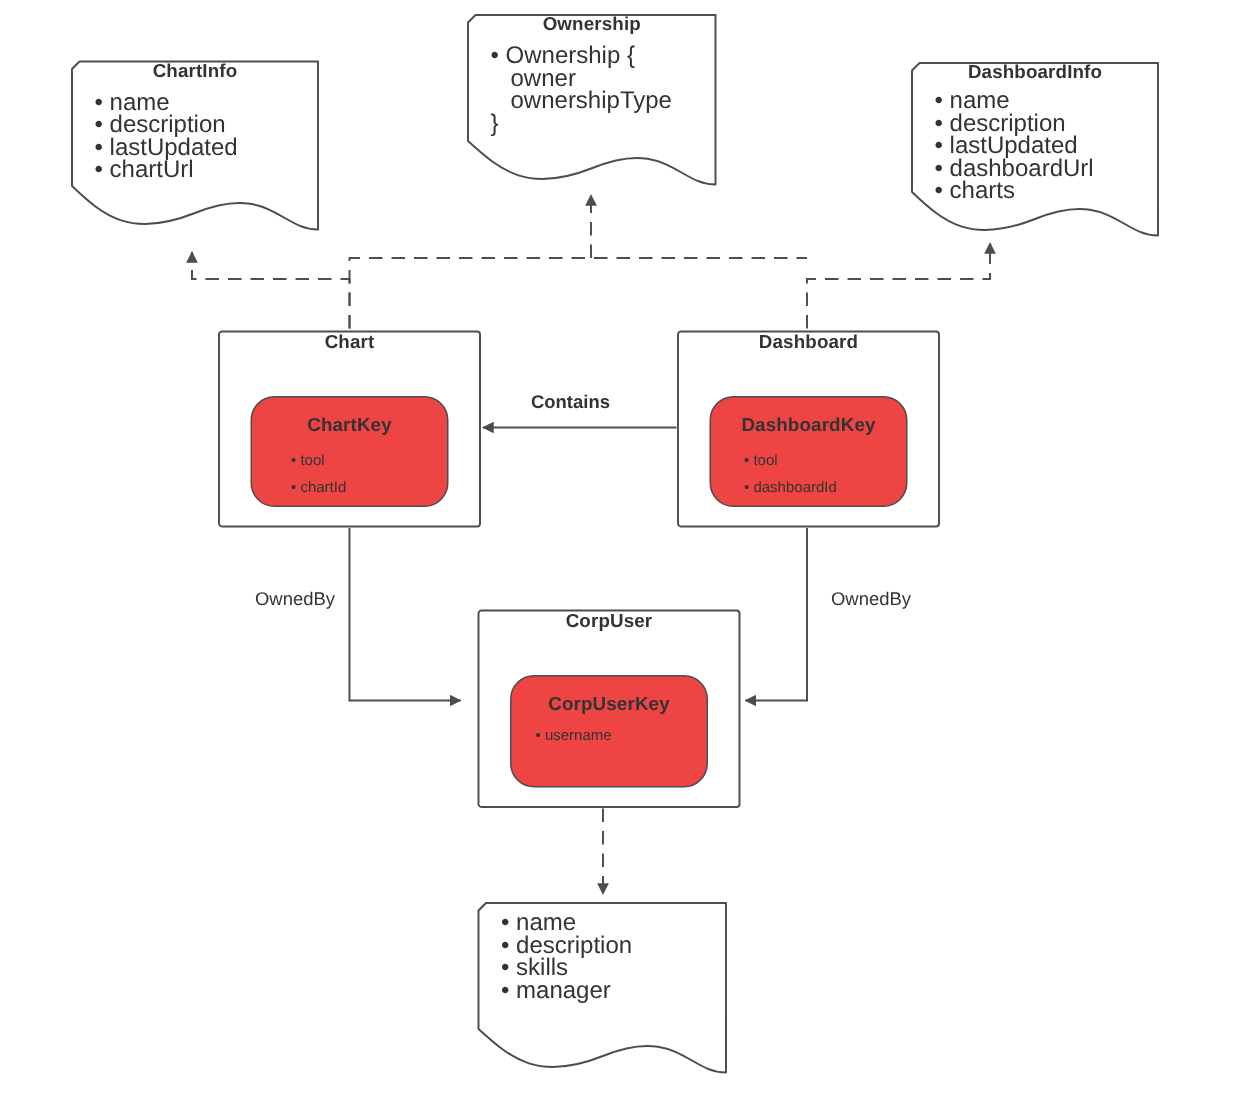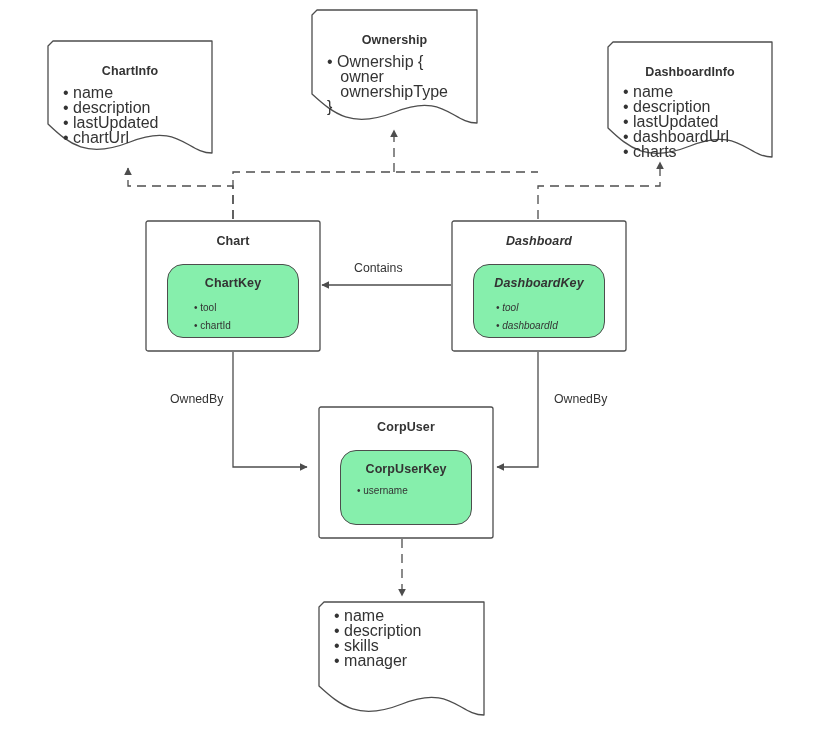--- a/index.html
+++ b/index.html
@@ -42,22 +42,22 @@
     height: 100%;
     box-sizing: border-box;
   }
   .node-title {
     text-align: center;
     font-weight: bold;
     font-size: 12.5px;
     color: #333333;
     letter-spacing: 0.1px;
   }
-  .doc-title { padding-top: 24px; }
-  .entity-title { padding-top: 14px; }
+  .doc-title { padding-top: 0; }
+  .entity-title { padding-top: 1px; }
   .key-title { padding-top: 11px; }
   .field-list {
     list-style: none;
     margin: 0;
     padding: 0;
     font-size: 16px;
     color: #333333;
     line-height: 14.9px;
   }
   .doc-fields {
@@ -77,21 +77,21 @@
     margin-top: 9px;
     margin-left: 26px;
     line-height: 17.5px;
     font-size: 10px;
   }
   .keybox {
     position: absolute;
     box-sizing: border-box;
     border: 1.3px solid #4d4d4d;
     border-radius: 16px;
-    background: #86efac;
+    background: #ef4444;
   }
   .edge-label {
     position: absolute;
     font-size: 12.3px;
     color: #333333;
     white-space: nowrap;
   }
 </style>
 </head>
 <body>
@@ -128,21 +128,21 @@
 
     <g>
       <path d="M 538 352 L 538 467 L 497 467" fill="none" stroke="#4d4d4d" stroke-width="1.3" marker-end="url(#arrow)"></path>
     </g>
 
     <g>
       <path d="M 402 539 L 402 596" fill="none" stroke="#4d4d4d" stroke-width="1.3" stroke-dasharray="9 6" marker-end="url(#arrow)"></path>
     </g>
   </svg>
 
-  <div class="edge-label" style="left:354px; top:261px;">Contains</div>
+  <div class="edge-label" style="left:354px; top:261px;font-weight:bold;">Contains</div>
   <div class="edge-label" style="left:170px; top:392px;">OwnedBy</div>
   <div class="edge-label" style="left:554px; top:392px;">OwnedBy</div>
 
   <div class="node" style="left:47px; top:40px; width:166px; height:125px;">
     <svg class="node-svg" width="166" height="125" viewBox="0 0 166 125">
       <path d="M 6 1 L 165 1 L 165 113
                C 140 113 132 82 83 102
                C 40 119 22 104 1 84
                L 1 6 Z" fill="#ffffff" stroke="#4d4d4d" stroke-width="1.3" stroke-linejoin="round"></path>
     </svg>
@@ -220,21 +220,21 @@
       <div class="keybox" style="left:22px; top:44px; width:132px; height:74px;">
         <div class="node-title key-title">ChartKey</div>
         <ul class="field-list keybox-fields">
           <li class="field-item">tool</li>
           <li class="field-item">chartId</li>
         </ul>
       </div>
     </div>
   </div>
 
-  <div class="node" style="left:451px; top:220px; width:176px; height:132px;font-style:italic;">
+  <div class="node" style="left:451px; top:220px; width:176px; height:132px;">
     <svg class="node-svg" width="176" height="132" viewBox="0 0 176 132">
       <rect x="1" y="1" width="174" height="130" rx="2" ry="2" fill="#ffffff" stroke="#4d4d4d" stroke-width="1.3"></rect>
     </svg>
     <div class="node-content">
       <div class="node-title entity-title">Dashboard</div>
       <div class="keybox" style="left:22px; top:44px; width:132px; height:74px;">
         <div class="node-title key-title">DashboardKey</div>
         <ul class="field-list keybox-fields" style="margin-left:22px;">
           <li class="field-item">tool</li>
           <li class="field-item">dashboardId</li>

